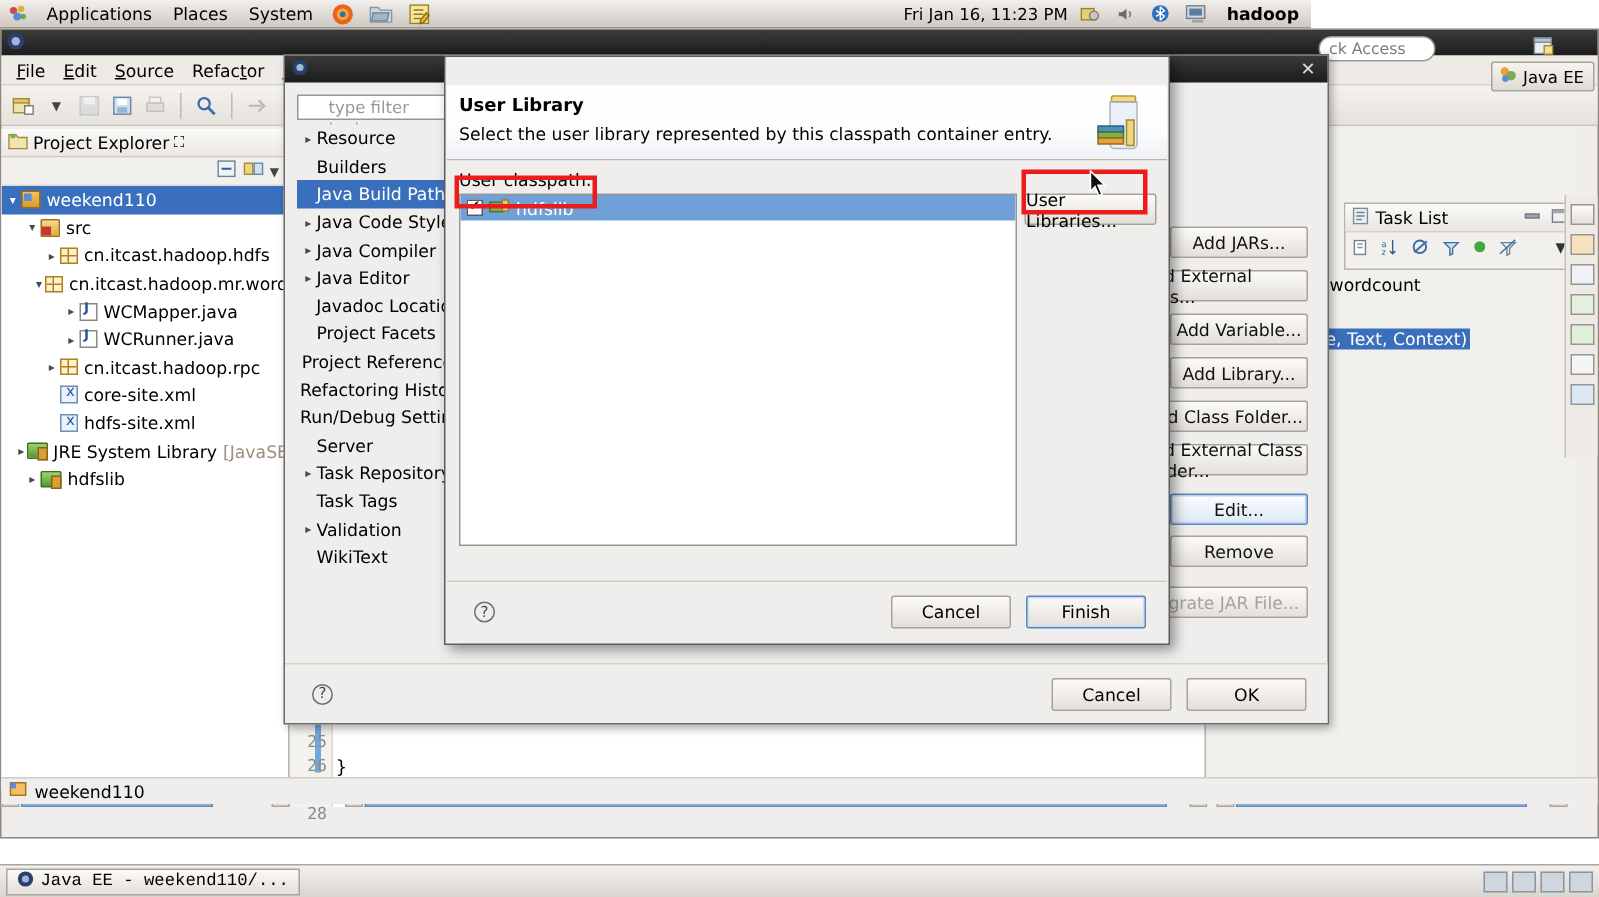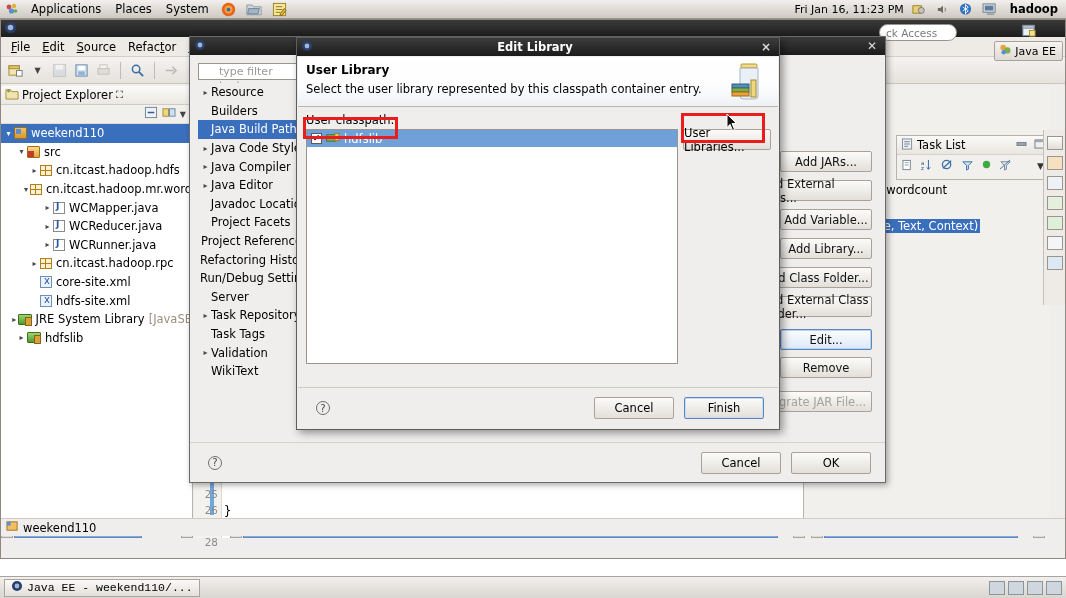--- a/index.html
+++ b/index.html
@@ -6,21 +6,21 @@
   html, body { margin:0; padding:0; }
   body {
     width:1066px; height:598px; overflow:hidden;
     font-family:"DejaVu Sans","Liberation Sans",sans-serif;
     font-size:11px; color:#000; background:#ffffff;
     position:relative;
   }
 
   
   #gnome-panel{
-    position:absolute; left:0; top:0; width:1066px; height:19px;
+    position:absolute; left:0; top:0; width:874px; height:19px;
     background:linear-gradient(#f2f0ee,#dcd8d2 60%,#cfcac3);
     border-bottom:1px solid #9b958d;
     display:flex; align-items:center; font-size:11.5px;
   }
   #gnome-panel .gi{ margin:0 5px; display:flex; align-items:center; }
   .panel-menu{ padding:1px 7px; }
   .spacer{ flex:1; }
   .clock{ font-size:11px; margin-right:2px; }
   .panel-user{ font-weight:bold; margin:0 8px 0 6px; font-size:11.5px; }
 
@@ -439,26 +439,20 @@
         <div class="trow">
           <span class="ind" style="width: 39px;"></span>
           <span class="arrow closed"></span>
           <span class="i-java" style="margin-right: 4px; flex: 0 0 auto;"></span>
           <span>WCMapper.java</span>
         </div>
         <div class="trow">
           <span class="ind" style="width: 39px;"></span>
           <span class="arrow closed"></span>
           <span class="i-java" style="margin-right: 4px; flex: 0 0 auto;"></span>
-          <span>WCReducer.java</span>
-        </div>
-        <div class="trow">
-          <span class="ind" style="width: 39px;"></span>
-          <span class="arrow closed"></span>
-          <span class="i-java" style="margin-right: 4px; flex: 0 0 auto;"></span>
           <span>WCRunner.java</span>
         </div>
         <div class="trow">
           <span class="ind" style="width: 26px;"></span>
           <span class="arrow closed"></span>
           <span class="i-pkg" style="margin-right: 4px; flex: 0 0 auto;"></span>
           <span>cn.itcast.hadoop.rpc</span>
         </div>
         <div class="trow">
           <span class="ind" style="width: 26px;"></span>
@@ -716,30 +710,20 @@
       </div>
 
     <div id="pd-footer">
       <span class="help-circ" style="margin-left:18px">?</span>
       <span class="dlg-btn" style="margin-left:auto">Cancel</span>
       <span class="dlg-btn" style="margin-left:10px;margin-right:14px">OK</span>
     </div>
   </div>
 
   <div id="edit-lib">
-    <div id="el-title">
-      <span>
-        <svg width="12" height="12" viewBox="0 0 13 13">
-            <circle cx="6.5" cy="6.5" r="5.5" fill="#2b3f6b"></circle>
-            <circle cx="6.5" cy="6.5" r="2.6" fill="#9fb7d8"></circle>
-          </svg>
-      </span>
-      <span class="t">Edit Library</span>
-      <span class="x">×</span>
-    </div>
 
     <div id="el-header">
       <div id="el-h1">User Library</div>
       <div id="el-h2">Select the user library represented by this classpath container entry.</div>
       <div id="el-banner">
         <svg width="44" height="44" viewBox="0 0 44 44">
           <rect x="15" y="4" width="16" height="4" rx="1" fill="#f3d98a" stroke="#b99a2e"></rect>
           <path d="M14 8h18v28a3 3 0 0 1-3 3H17a3 3 0 0 1-3-3z" fill="#e6eef6" stroke="#9aaabb" opacity=".85"></path>
           <rect x="6" y="24" width="17" height="4" fill="#4e8fbf" stroke="#2e5f85"></rect>
           <rect x="6" y="28" width="17" height="4" fill="#7fae4e" stroke="#4d6f2c"></rect>

